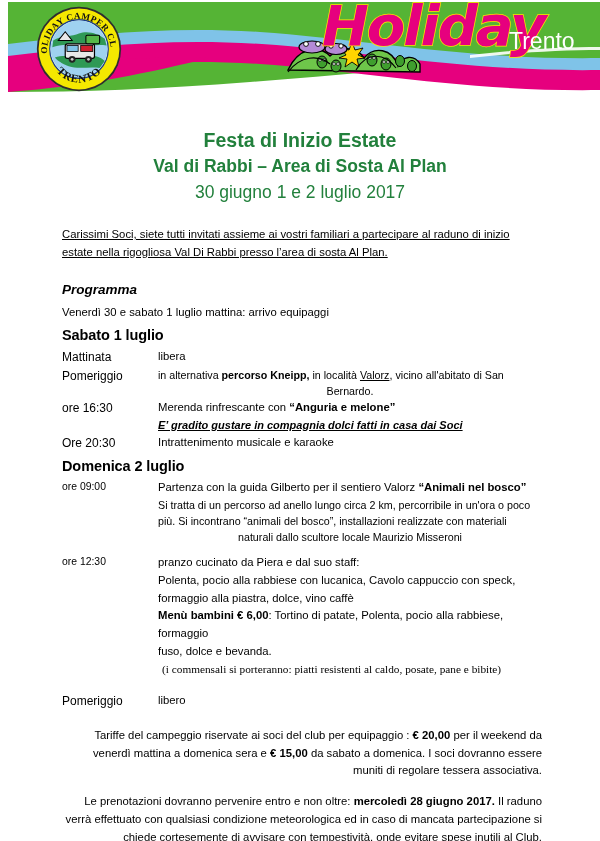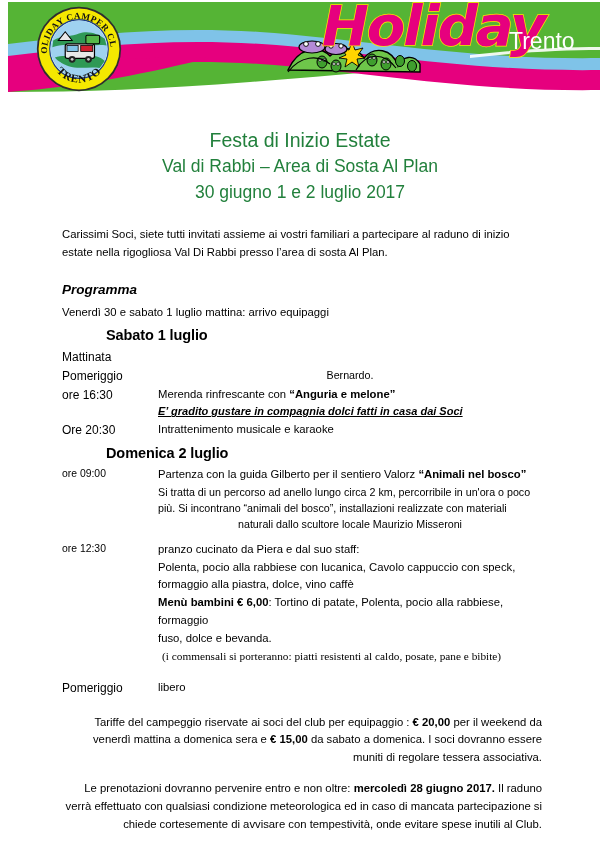--- a/index.html
+++ b/index.html
@@ -67,60 +67,61 @@
     padding: 0;
   }
 
   .title-block {
     text-align: center;
     color: #22803c;
     margin-top: 29px;
   }
   .title-main {
     font-size: 19.5px;
-    font-weight: normal;
+    font-weight: bold;
     line-height: 1.35;
   }
   .title-sub1 {
     font-size: 17.5px;
     line-height: 1.5;
+    font-weight: bold;
   }
   .title-sub2 {
     font-size: 17.5px;
     line-height: 1.45;
   }
 
   .content {
     margin: 0 58px 0 62px;
     font-size: 11.3px;
     line-height: 1.58;
   }
 
   .intro {
     margin-top: 21px;
     text-align: left;
+    text-decoration: underline;
   }
 
   .programma {
     font-weight: bold;
     font-style: italic;
     font-size: 13.5px;
     margin-top: 17px;
     margin-bottom: 4px;
   }
 
   .lineplain { margin: 0; }
 
   .dayhead {
     font-weight: bold;
     font-size: 14.5px;
     margin-top: 2px;
     margin-bottom: 1px;
     letter-spacing: -0.1px;
-    margin-left: 44px;
   }
 
   .row {
     display: flex;
     align-items: flex-start;
   }
   .row-time {
     width: 96px;
     flex: 0 0 96px;
     font-size: 12px;
@@ -266,25 +267,27 @@
     <p class="intro">Carissimi Soci,  siete tutti invitati assieme ai vostri familiari a partecipare al raduno di inizio estate nella rigogliosa Val Di Rabbi presso l’area di sosta Al Plan.</p>
 
     <div class="programma">Programma</div>
 
     <div class="lineplain">Venerdì 30 e sabato 1 luglio mattina:  arrivo equipaggi</div>
 
     <div class="dayhead">Sabato 1 luglio</div>
 
     <div class="row">
       <div class="row-time">Mattinata</div>
+      <div class="row-body">libera</div>
     </div>
 
     <div class="row">
       <div class="row-time">Pomeriggio</div>
       <div class="row-body">
+        <span class="cont just"><span>in alternativa </span><b>percorso Kneipp,</b><span> in località </span><u>Valorz</u><span>, vicino all'abitato di San</span></span>
         <span class="cont just just-last">Bernardo.</span>
       </div>
     </div>
 
     <div class="row">
       <div class="row-time">ore 16:30</div>
       <div class="row-body">
         <span class="cont"><span>Merenda rinfrescante con </span><b>“Anguria e melone”</b></span>
         <span class="cont ital-ul">E’ gradito gustare in compagnia  dolci fatti in casa dai Soci</span>
       </div>

